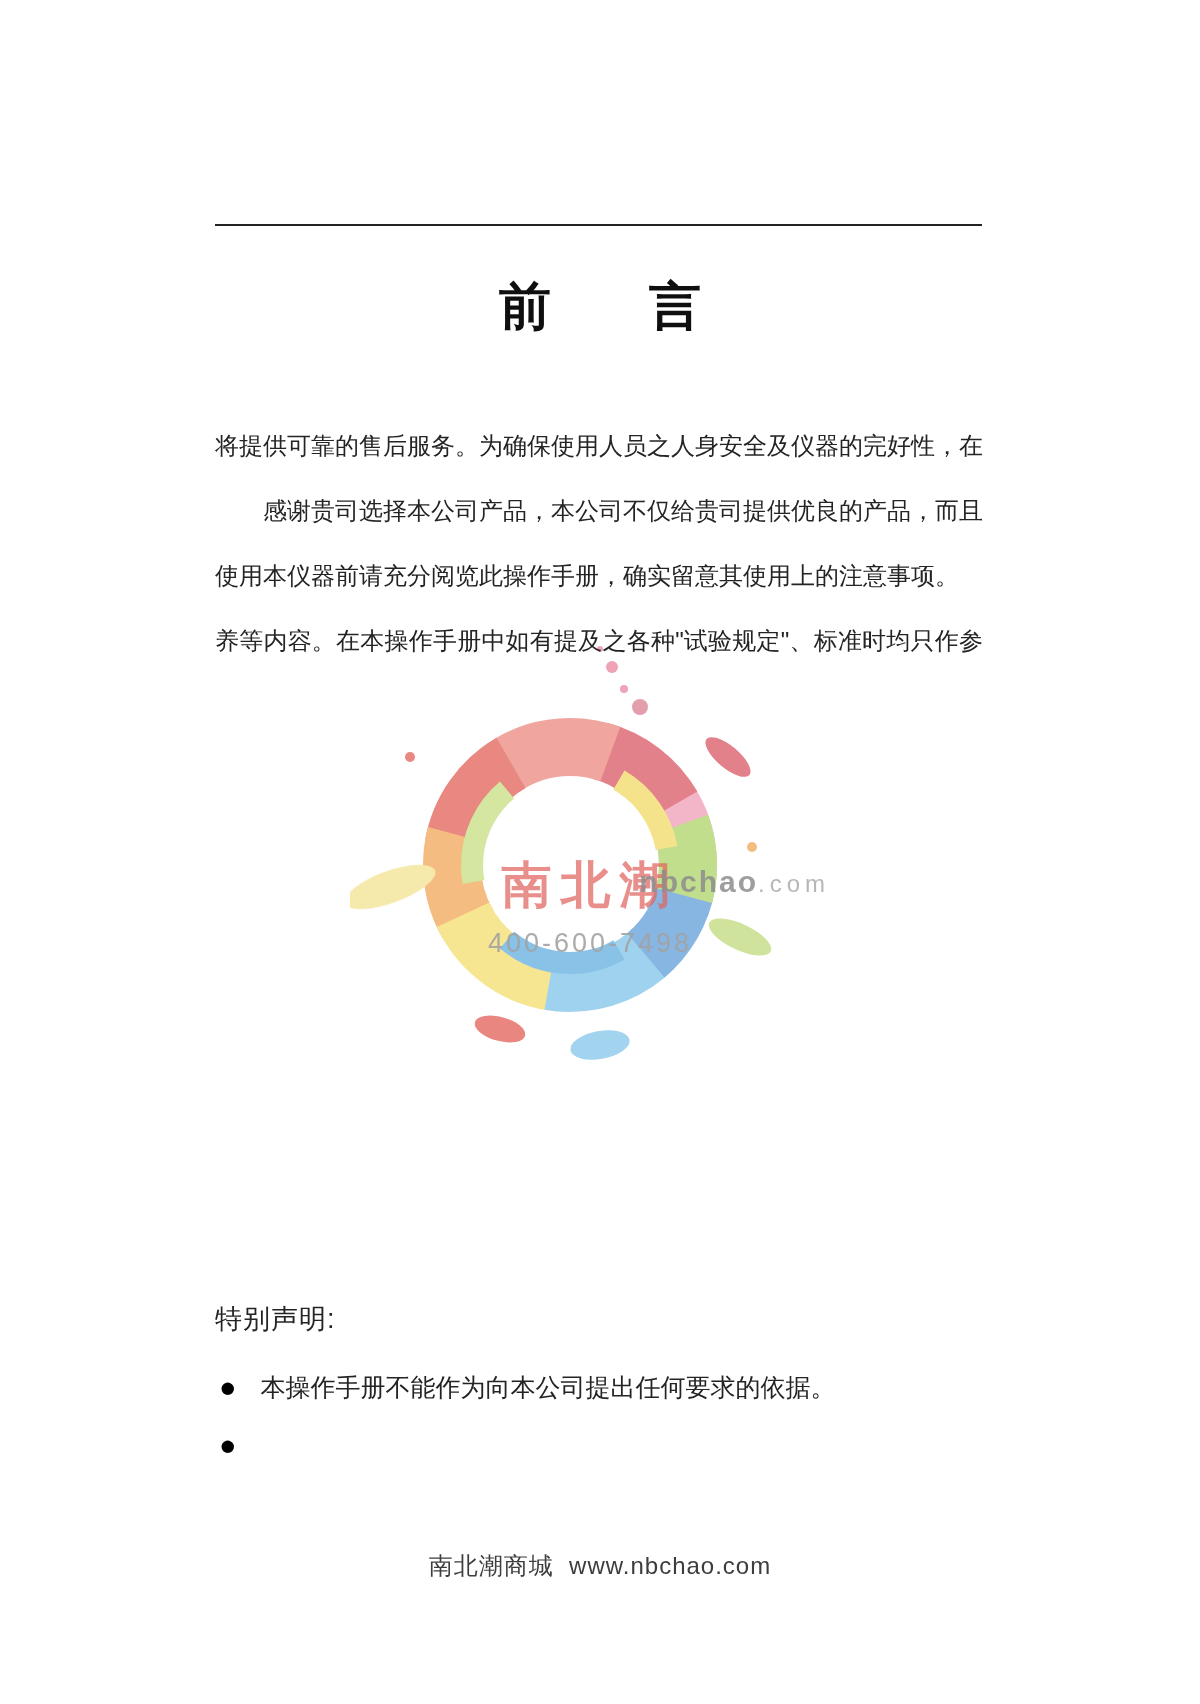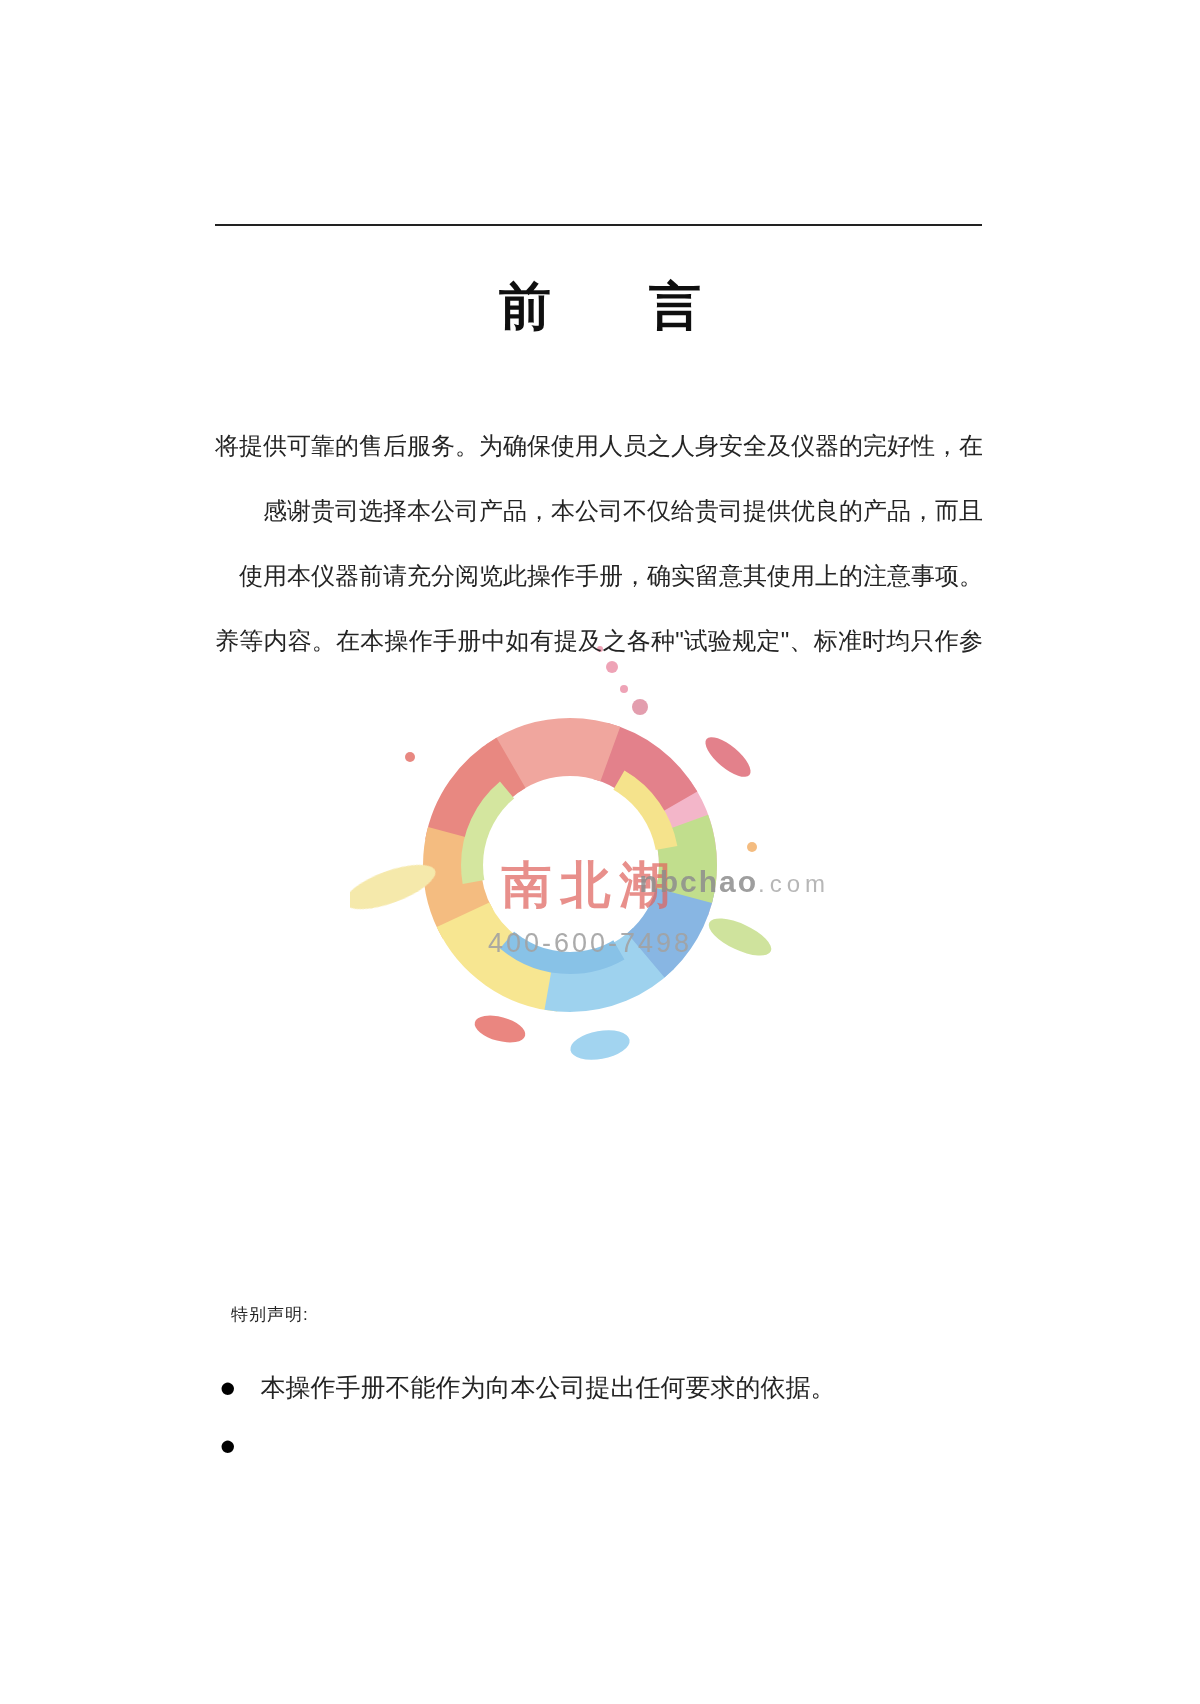--- a/index.html
+++ b/index.html
@@ -35,26 +35,26 @@
   .top-rule{position:absolute;left:215px;top:224px;width:767px;height:2px;background:#222;z-index:1;}
   .title{
     position:absolute;left:0;top:278px;width:1200px;margin:0;z-index:1;
     display:flex;justify-content:center;gap:98px;
     font-size:52px;line-height:1.08;font-weight:700;color:#0f0f0f;
   }
   .body-block{
     position:absolute;left:215px;top:413px;width:768px;z-index:1;
     font-size:24px;line-height:65px;color:#242424;
   }
-  .line{height:65px;text-align:right;}
+  .line{height:65px;}
   .line.just{text-align:justify;text-align-last:justify;text-justify:inter-character;}
   .line.indent{text-indent:48px;}
   .stmt-heading{
-    position:absolute;left:231px;top:1306px;z-index:1;
-    font-size:17px;line-height:1;color:#242424;letter-spacing:1px;
+    position:absolute;left:215px;top:1306px;z-index:1;
+    font-size:27px;line-height:1;color:#242424;letter-spacing:1px;
   }
   .bullet-row{
     position:absolute;left:219px;z-index:1;
     display:flex;align-items:center;gap:24px;
     font-size:25px;line-height:1.15;color:#242424;
   }
   .bullet-row .dot{font-size:29px;line-height:1;color:#000;}
   .bullet-row.b1{top:1373px;}
   .bullet-row.b2{top:1431px;}
   .footer{
@@ -124,14 +124,15 @@
   <div class="stmt-heading">特别声明:</div>
 
   <div class="bullet-row b1">
     <span class="dot">●</span>
     <span class="bullet-text">本操作手册不能作为向本公司提出任何要求的依据。</span>
   </div>
   <div class="bullet-row b2">
     <span class="dot">●</span>
   </div>
 
+  <div class="footer">南北潮商城  www.nbchao.com</div>
 
 </div>
 
 </body></html>

